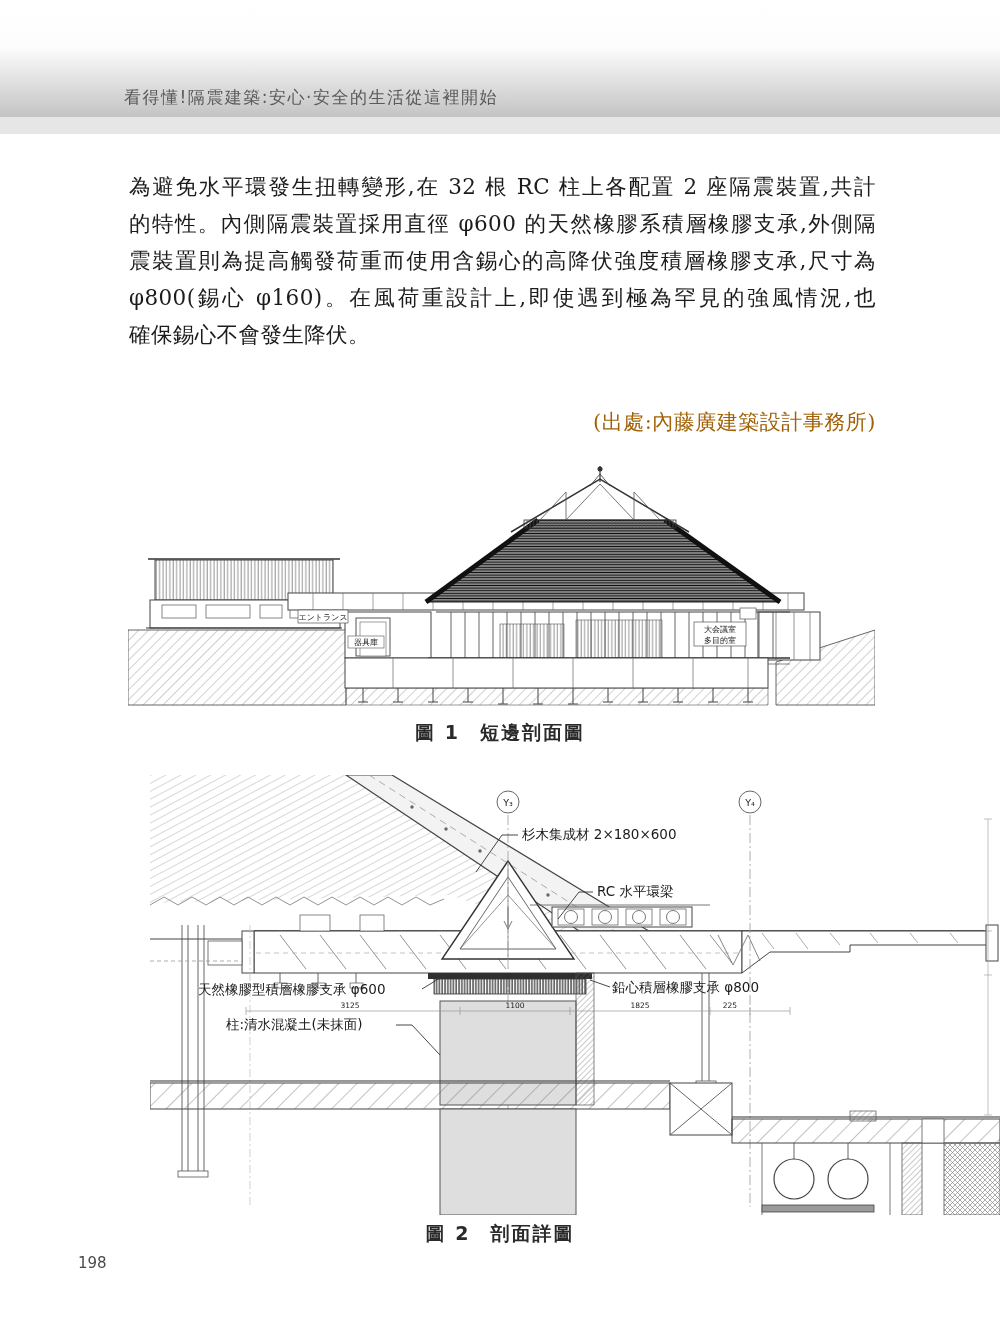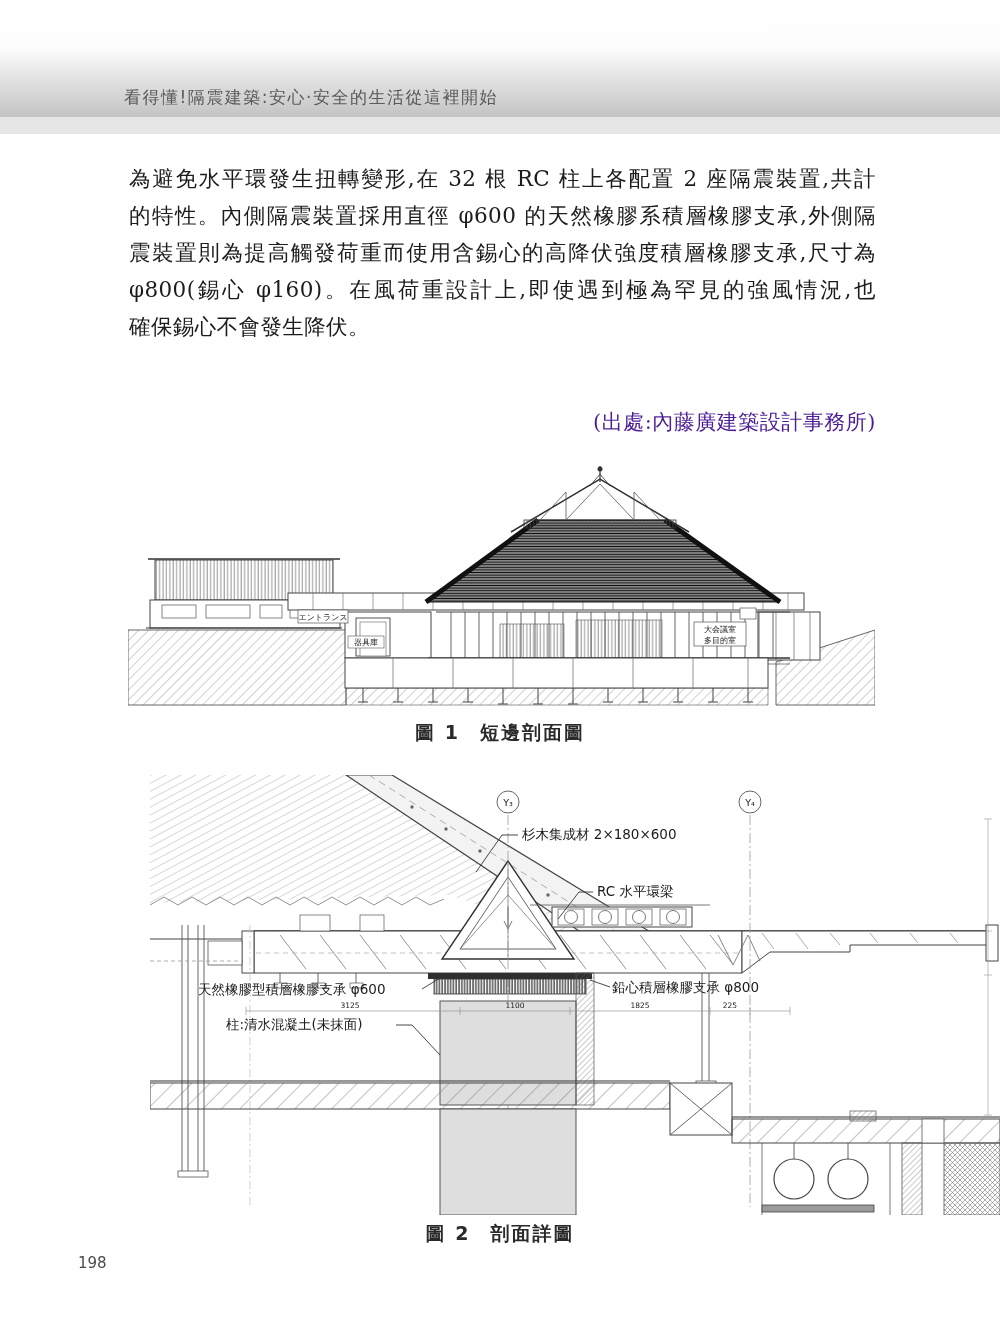--- a/index.html
+++ b/index.html
@@ -3,26 +3,26 @@
 <meta charset="utf-8">
 <style>
   html,body{margin:0;padding:0;background:#fff;}
   .page{position:relative;width:1000px;height:1339px;background:#fff;overflow:hidden;
         font-family:"DejaVu Serif","Liberation Serif",serif;color:#1e1e1e;}
   .header-band{position:absolute;left:0;top:0;width:1000px;height:117px;
         background:linear-gradient(to bottom,#ffffff 0%,#fdfdfd 40%,#c3c3c3 100%);}
   .header-strip{position:absolute;left:0;top:117px;width:1000px;height:17px;background:#e6e6e6;}
   .header-title{position:absolute;left:100px;top:86px;font-family:"DejaVu Sans","Liberation Sans",sans-serif;
         font-size:17px;color:#5a5a5a;letter-spacing:1.5px;margin-left:24px;}
-  .para{position:absolute;left:129px;top:160px;width:747px;}
+  .para{position:absolute;left:129px;top:168px;width:747px;}
   .bline{font-size:21.5px;line-height:37px;height:37px;letter-spacing:0.4px;
         text-align:justify;text-align-last:justify;white-space:nowrap;color:#1c1c1c;}
   .bline.last{text-align-last:left;}
   .attribution{position:absolute;left:129px;top:408px;width:747px;text-align:right;
-        font-size:21px;letter-spacing:0.5px;color:#4c1d95;}
+        font-size:21px;letter-spacing:0.5px;color:#a16207;}
   .cap{position:absolute;left:0;width:1000px;text-align:center;
         font-family:"DejaVu Sans","Liberation Sans",sans-serif;font-weight:bold;
         font-size:19px;color:#2a2a2a;letter-spacing:2px;}
   .cap .cap-title{margin-left:20px;}
   .cap1{top:720px;}
   .cap2{top:1221px;text-align:center;}
   .pagenum{position:absolute;left:78px;top:1254px;font-family:"DejaVu Sans","Liberation Sans",sans-serif;
         font-size:15px;color:#4a4a4a;}
   svg{position:absolute;}
   svg text{font-family:"DejaVu Sans","Liberation Sans",sans-serif;fill:#1a1a1a;}

